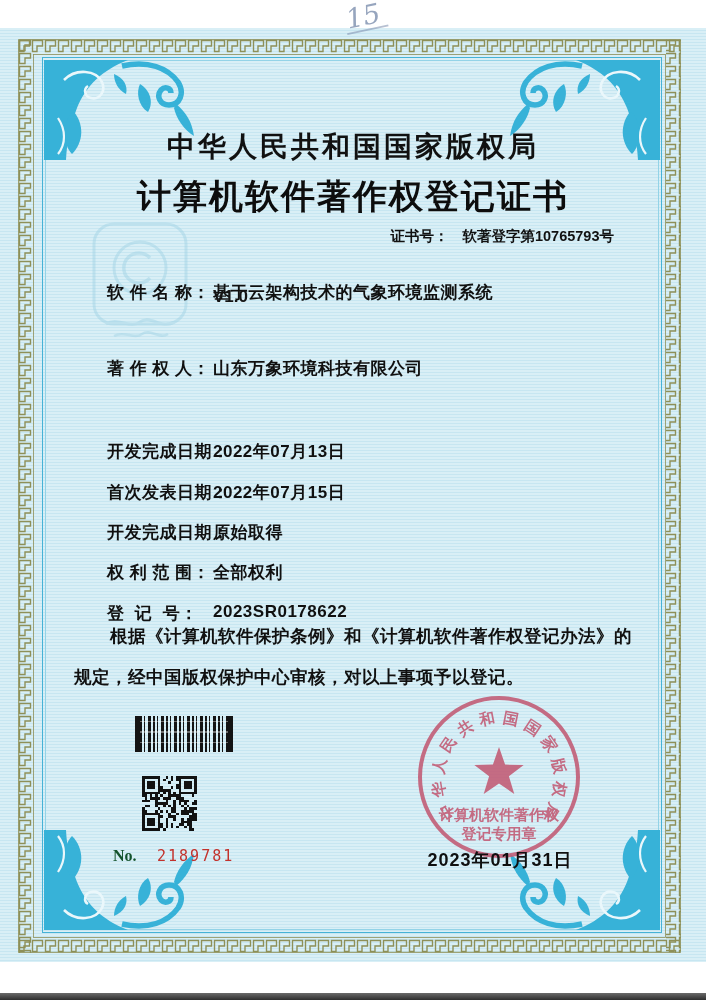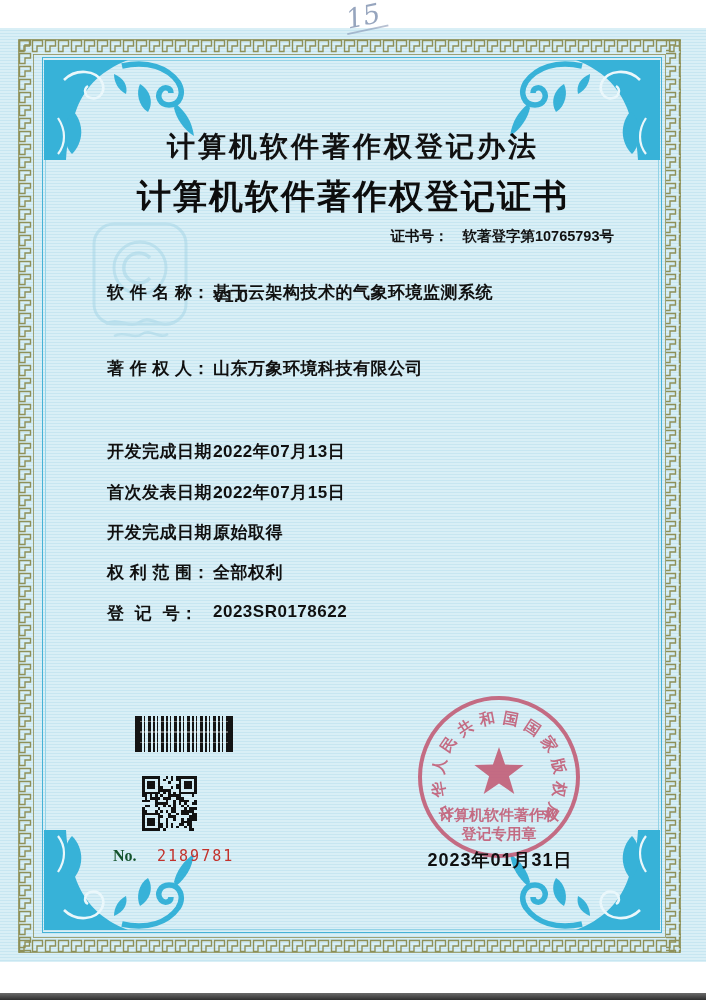--- a/index.html
+++ b/index.html
@@ -158,21 +158,21 @@
   <div class="watermark">
     <svg width="104" height="128" viewBox="0 0 104 128">
       <rect x="6" y="6" width="92" height="100" rx="20" fill="none" stroke="#9ed2e4" stroke-width="3"></rect>
       <circle cx="52" cy="50" r="26" fill="none" stroke="#9ed2e4" stroke-width="3"></circle>
       <path d="M62 40 A15 15 0 1 0 62 60" fill="none" stroke="#9ed2e4" stroke-width="3.5"></path>
       <path d="M18 106 C30 98 42 112 52 104 C62 96 74 112 86 104" fill="none" stroke="#9ed2e4" stroke-width="3"></path>
       <path d="M26 118 C36 112 46 122 54 116 C62 110 72 122 80 116" fill="none" stroke="#9ed2e4" stroke-width="2.5"></path>
     </svg>
   </div>
 
-  <div class="authority">计算机软件著作权登记办法</div>
+  <div class="authority">中华人民共和国国家版权局</div>
   <div class="cert-title">计算机软件著作权登记证书</div>
   <div class="cert-no">
     <span>证书号：</span><span class="sp"></span><span>软著登字第10765793号</span>
   </div>
 
   <div class="row" style="top:261px">
     <span class="lbl">软 件 名 称：</span><span class="val">基于云架构技术的气象环境监测系统</span>
   </div>
   <div class="val2" style="top:287px">V1.0</div>
 
@@ -189,20 +189,21 @@
   <div class="row" style="top:501px">
     <span class="lbl">开发完成日期：</span><span class="val">原始取得</span>
   </div>
   <div class="row" style="top:541px">
     <span class="lbl">权 利 范 围：</span><span class="val">全部权利</span>
   </div>
   <div class="row" style="top:582px">
     <span class="lbl">登  记  号：</span><span class="val">2023SR0178622</span>
   </div>
 
+  <p class="decl">根据《计算机软件保护条例》和《计算机软件著作权登记办法》的规定，经中国版权保护中心审核，对以上事项予以登记。</p>
 
   <div class="barcode"></div>
   <div class="qr">
     <svg id="qr-svg" viewBox="0 0 21 21" shape-rendering="crispEdges">
         <rect x="0" y="0" width="1" height="1" fill="#121212"></rect>
         <rect x="1" y="0" width="1" height="1" fill="#121212"></rect>
         <rect x="2" y="0" width="1" height="1" fill="#121212"></rect>
         <rect x="3" y="0" width="1" height="1" fill="#121212"></rect>
         <rect x="4" y="0" width="1" height="1" fill="#121212"></rect>
         <rect x="5" y="0" width="1" height="1" fill="#121212"></rect>

